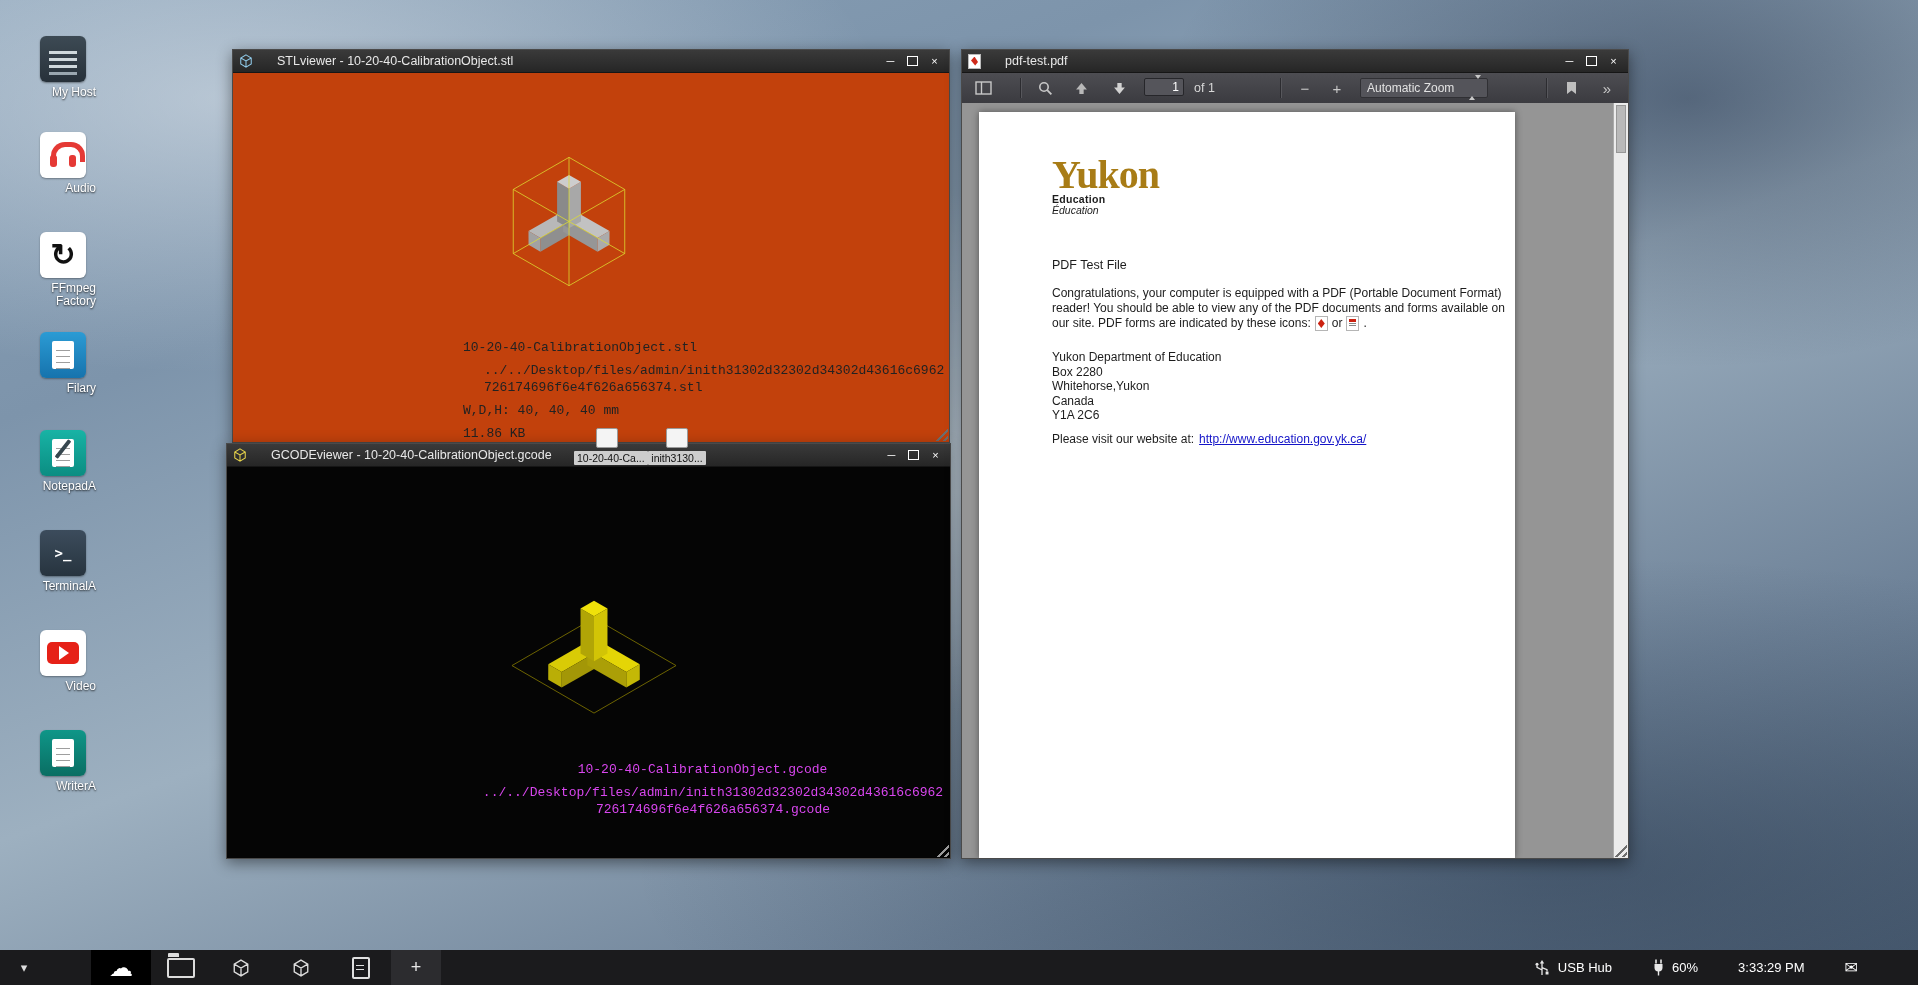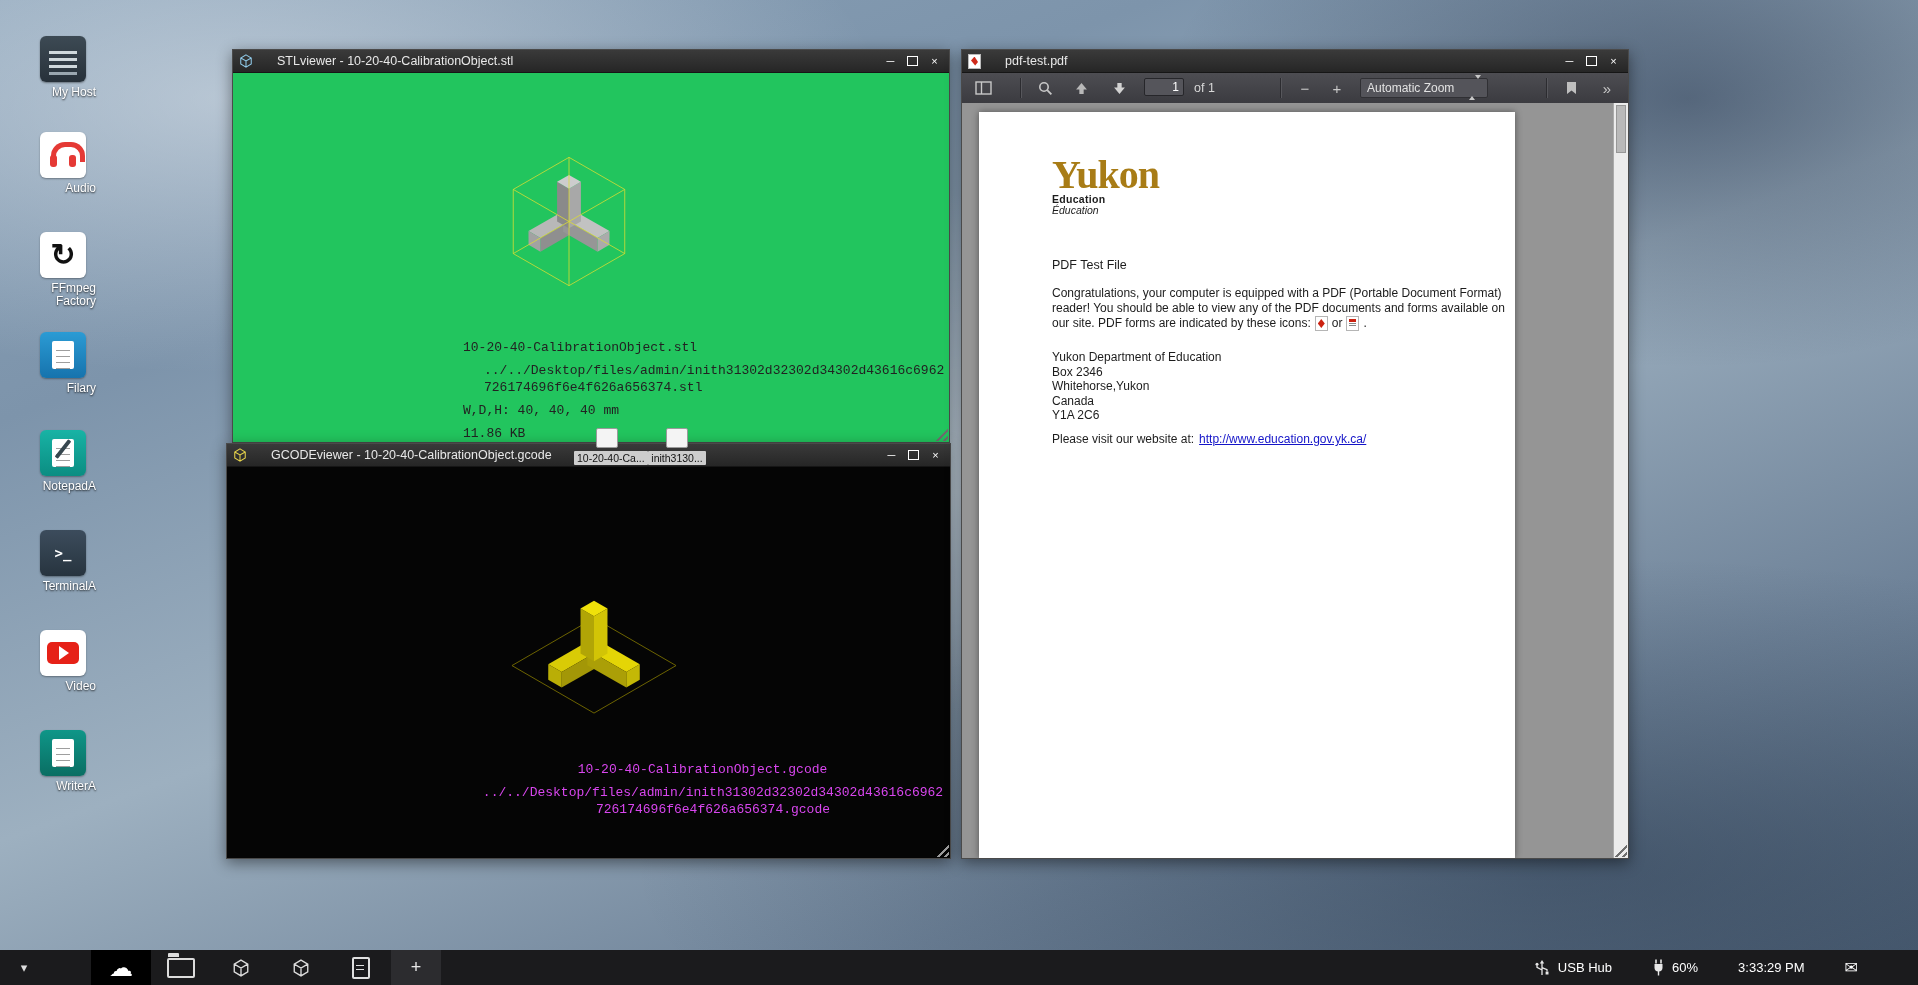--- a/index.html
+++ b/index.html
@@ -48,21 +48,21 @@
   .wbtn{width:17px;height:15px;display:flex;align-items:center;justify-content:center;color:#fff;font-size:11px;line-height:1;cursor:default;}
   .maxbox{width:9px;height:8px;border:1px solid #fff;display:inline-block;}
   .app-ico{display:inline-flex;align-items:center;}
   .pico{width:11px;height:13px;background:#fff;border:1px solid #bbb;position:relative;display:inline-block;}
   .pico-mark{position:absolute;inset:2px;background:#cf2a1b;clip-path:polygon(50% 0,100% 60%,60% 100%,0 45%);}
   .grip{position:absolute;right:1px;bottom:1px;width:17px;height:17px;
     background:repeating-linear-gradient(135deg,#6f6f6f 0 2px,transparent 2px 5px);
     clip-path:polygon(100% 0,100% 100%,0 100%);}
   .grip.light{background:repeating-linear-gradient(135deg,#9a9a9a 0 2px,transparent 2px 5px);}
   
-  .stl-content{position:absolute;top:23px;left:0;right:0;bottom:0;background:#22c55e;}
+  .stl-content{position:absolute;top:23px;left:0;right:0;bottom:0;background:#c2410c;}
   .gcode-content{position:absolute;top:23px;left:0;right:0;bottom:0;background:#050505;}
   .render{position:absolute;}
   .file-info{position:absolute;font-family:"Liberation Mono","DejaVu Sans Mono",monospace;font-size:13px;line-height:17px;}
   .stl-content .file-info{color:#222;}
   .gcode-content .file-info{color:#d946ef;text-align:center;}
   .fi-path{width:462px;word-break:break-all;margin-top:6px;margin-left:21px;}
   .fi-dims{margin-top:6px;} .fi-size{margin-top:6px;}
   
   .pdf-toolbar{position:absolute;top:23px;left:0;right:0;height:30px;background:linear-gradient(#4d4d52,#3b3b40);border-bottom:1px solid #1a1a1a;}
   .tb-btn{position:absolute;top:2px;width:26px;height:26px;display:flex;align-items:center;justify-content:center;color:#c8c8c8;cursor:default;}
@@ -337,21 +337,21 @@
           <span class="para-line3">
             <span>our site.  PDF forms are indicated by these icons:</span>
             <span class="pfi pfi1"></span>
             <span>or</span>
             <span class="pfi pfi2"></span>
             <span>.</span>
           </span>
         </div>
         <div class="doc-addr">
           <span>Yukon Department of Education</span>
-          <span>Box 2346</span>
+          <span>Box 2280</span>
           <span ind="pdf_window.document.address.2">Whitehorse,Yukon</span>
           <span>Canada</span>
           <span>Y1A 2C6</span>
         </div>
         <div class="doc-web">
           <span>Please visit our website at:</span><a class="doc-link" href="#">http://www.education.gov.yk.ca/</a>
         </div>
       </div>
       <div class="pdf-scroll">
         <div class="pdf-thumb"></div>

